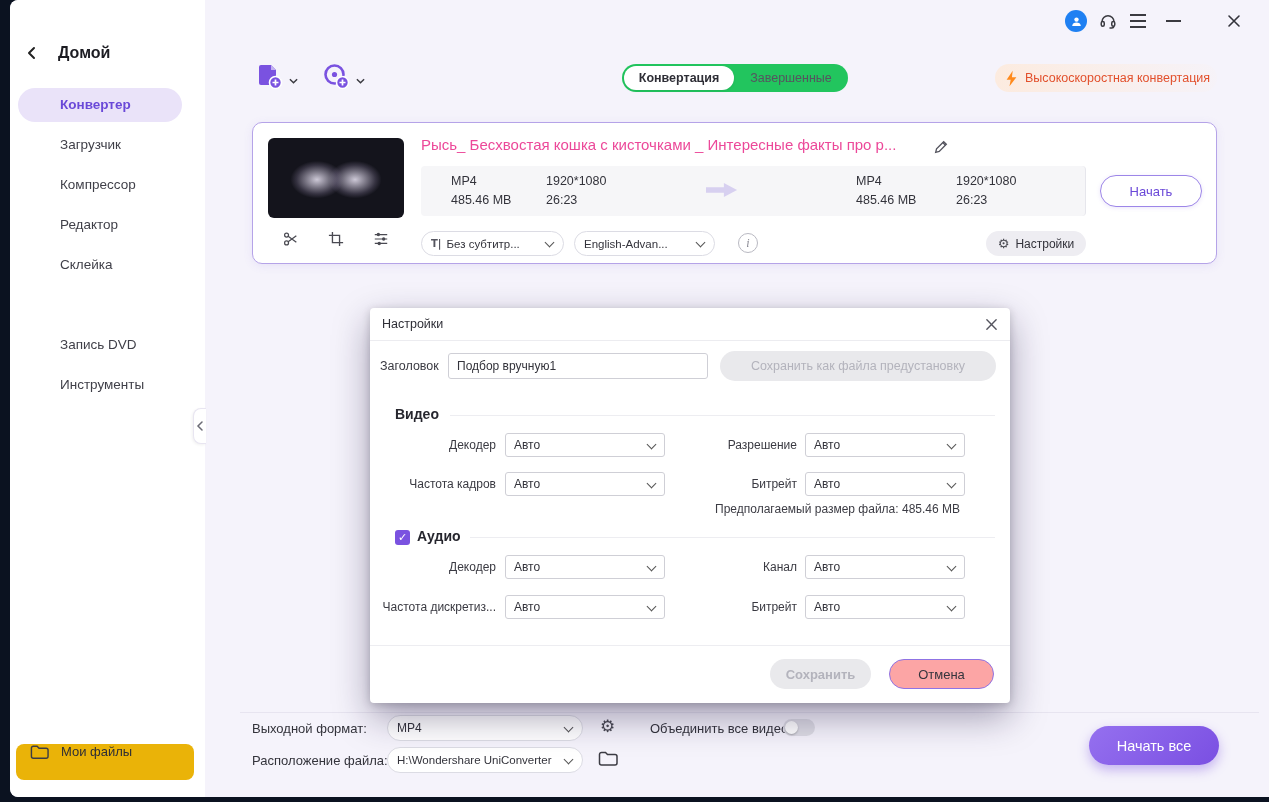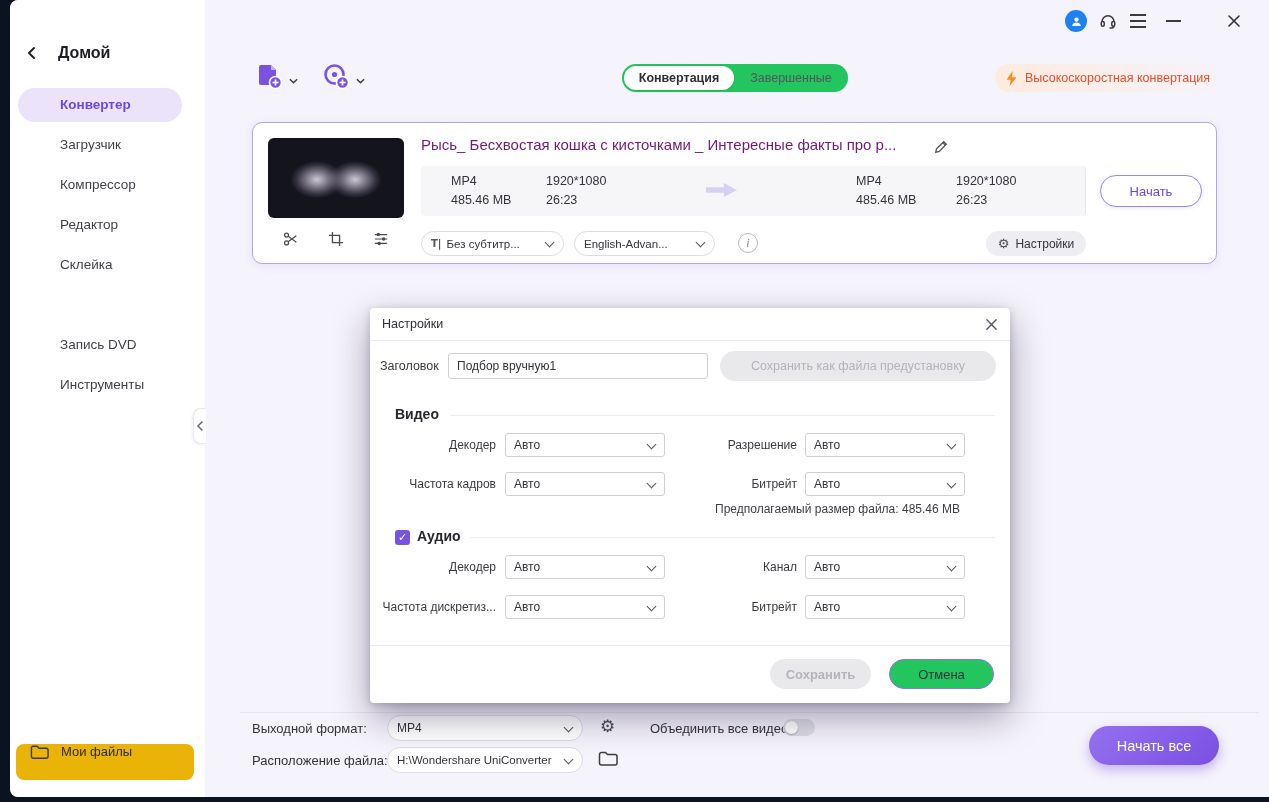--- a/index.html
+++ b/index.html
@@ -28,42 +28,42 @@
   .highspeed { position:absolute; left:985px; top:64px; width:222px; height:28px; border-radius:14px; background:linear-gradient(90deg,#fcebdf, rgba(252,240,233,0.15)); display:flex; align-items:center; gap:7px; padding-left:10px; }
   .highspeed .txt { font-size:12.5px; color:#e2502c; font-weight:500; }
 
   
   .card { position:absolute; left:242px; top:122px; width:965px; height:142px; background:#fff; border:1px solid #b5a3e8; border-radius:10px; box-shadow:0 2px 10px rgba(120,85,220,0.10); }
   .thumb { position:absolute; left:15px; top:15px; width:136px; height:80px; border-radius:6px;
     background:
       radial-gradient(ellipse 34px 24px at 36% 52%, rgba(225,220,235,0.9), rgba(130,120,150,0.3) 60%, transparent 78%),
       radial-gradient(ellipse 34px 24px at 64% 52%, rgba(225,220,235,0.9), rgba(130,120,150,0.3) 60%, transparent 78%),
       #14141c; }
-  .card-title { position:absolute; left:168px; top:13px; width:505px; font-size:15px; font-weight:500; color:#701a75; white-space:nowrap; overflow:hidden; }
+  .card-title { position:absolute; left:168px; top:13px; width:505px; font-size:15px; font-weight:500; color:#ec4899; white-space:nowrap; overflow:hidden; }
   .infobox { position:absolute; left:168px; top:43px; width:665px; height:50px; background:#f6f6f8; border-radius:4px; border-right:1px solid #e6e6ec; }
   .icol { position:absolute; top:6px; font-size:12.5px; color:#33333b; line-height:19px; }
   .pill-dd { display:flex; align-items:center; background:#fff; border:1px solid #dcdce4; border-radius:13px; padding:0 9px; font-size:11.5px; color:#33333b; cursor:pointer; }
   .pill-dd .txt { flex:1; white-space:nowrap; overflow:hidden; }
   .chev { width:9px; height:9px; position:relative; flex:0 0 9px; margin-left:6px; }
   .chev::before { content:""; position:absolute; left:1px; top:0; width:6px; height:6px; border-right:1.4px solid #555; border-bottom:1.4px solid #555; transform:rotate(45deg); }
   .start-btn { position:absolute; left:847px; top:52px; width:102px; height:32px; border-radius:16px; background:#fff; border:1px solid #9d86e8; color:#6a48d8; font-size:13px; display:flex; align-items:center; justify-content:center; cursor:pointer; box-shadow:0 1px 4px rgba(120,85,220,0.15); }
   .cfg-btn { position:absolute; left:733px; top:108px; width:100px; height:25px; border-radius:13px; background:#eeedf2; display:flex; align-items:center; justify-content:center; gap:6px; font-size:12px; color:#33333b; cursor:pointer; }
   .tool-ic { position:absolute; top:108px; width:16px; height:16px; cursor:pointer; }
 
   
   .dialog { position:absolute; left:360px; top:308px; width:640px; height:395px; background:#fff; border-radius:4px; box-shadow:0 14px 36px rgba(25,15,60,0.38), 0 2px 8px rgba(0,0,0,0.18); z-index:10; }
   .dlg-titlebar { position:absolute; left:0; top:0; right:0; height:33px; border-bottom:1px solid #ececf0; }
   .dlg-title { position:absolute; left:12px; top:0; line-height:33px; font-size:12.5px; color:#2e2e36; }
   .sq-dd { position:absolute; height:24px; background:#fff; border:1px solid #cfcfd6; border-radius:3px; display:flex; align-items:center; padding:0 8px; font-size:12px; color:#33333b; cursor:pointer; }
   .sq-dd .txt { flex:1; }
   .flabel { position:absolute; height:24px; line-height:24px; font-size:12px; color:#3a3a42; text-align:right; white-space:nowrap; }
   .sec-title { position:absolute; font-size:14px; font-weight:600; color:#26262e; }
   .hline { position:absolute; height:1px; background:#ededf1; }
   .gray-btn { position:absolute; height:30px; border-radius:15px; background:#e9e9ec; color:#b3b3bc; font-size:12.5px; display:flex; align-items:center; justify-content:center; cursor:default; }
-  .cancel-btn { position:absolute; left:519px; top:351px; width:105px; height:30px; border-radius:15px; background:#22c55e; border:1px solid #8f73e4; color:#35353d; font-size:13px; display:flex; align-items:center; justify-content:center; cursor:pointer; }
+  .cancel-btn { position:absolute; left:519px; top:351px; width:105px; height:30px; border-radius:15px; background:#fca5a5; border:1px solid #8f73e4; color:#35353d; font-size:13px; display:flex; align-items:center; justify-content:center; cursor:pointer; }
   .checkbox { position:absolute; left:25px; top:222px; width:15px; height:15px; background:#7a52e0; border-radius:3px; color:#fff; font-size:11px; line-height:15px; text-align:center; cursor:pointer; }
   .dlg-input { position:absolute; left:78px; top:45px; width:260px; height:26px; border:1px solid #cfcfd6; border-radius:3px; padding:0 8px; font-size:12px; color:#33333b; font-family:"Liberation Sans", sans-serif; }
 
   
   .bb-label { position:absolute; font-size:13px; color:#33333b; white-space:nowrap; }
   .toggle { position:absolute; left:773px; top:719px; width:32px; height:17px; background:#dddce4; border-radius:9px; cursor:pointer; }
   .toggle .knob { position:absolute; left:2px; top:2px; width:13px; height:13px; border-radius:50%; background:#fff; box-shadow:0 1px 2px rgba(0,0,0,0.25); }
   .startall { position:absolute; left:1079px; top:726px; width:130px; height:39px; border-radius:20px; background:linear-gradient(135deg,#9570ef,#7a4fe2); color:#fff; font-size:14.5px; display:flex; align-items:center; justify-content:center; cursor:pointer; box-shadow:0 5px 12px rgba(122,79,226,0.40); }
   .glyph { font-family:"DejaVu Sans", sans-serif; }
   svg { display:block; }

